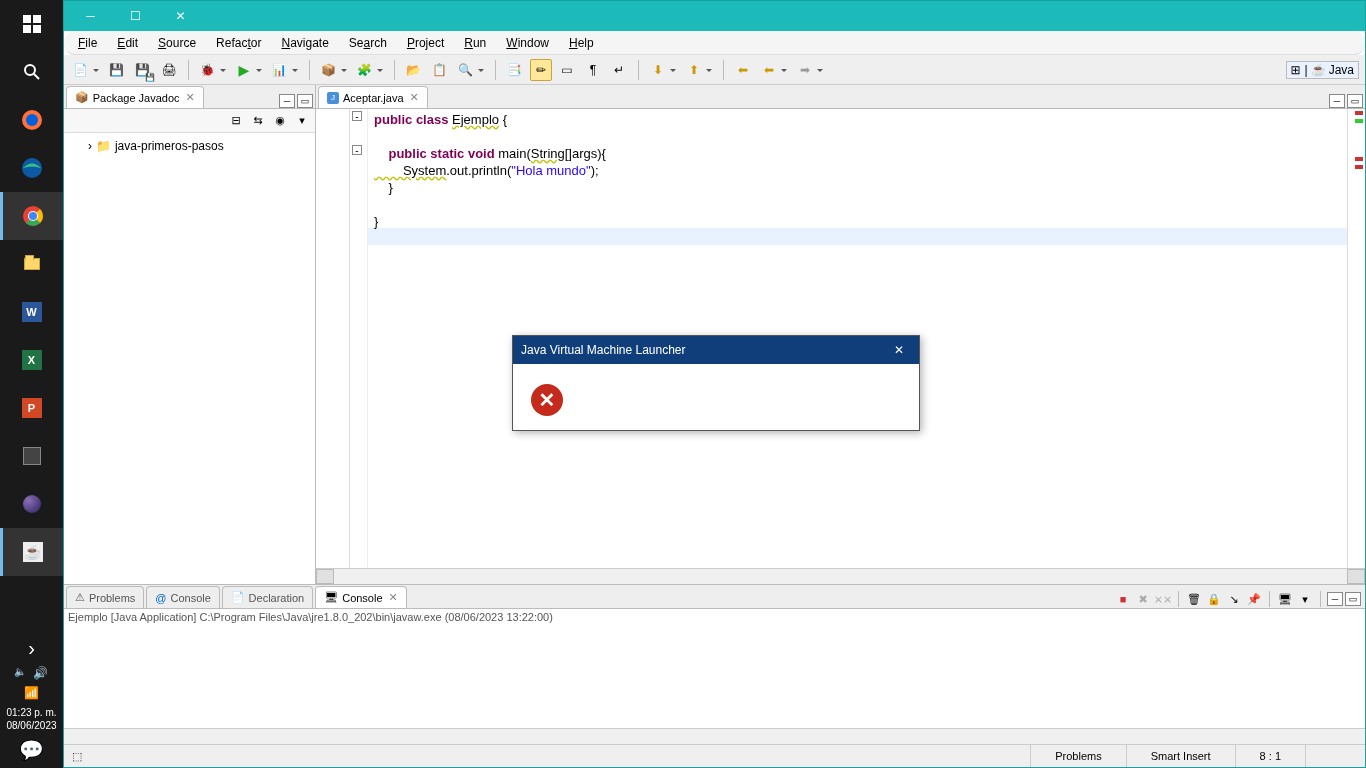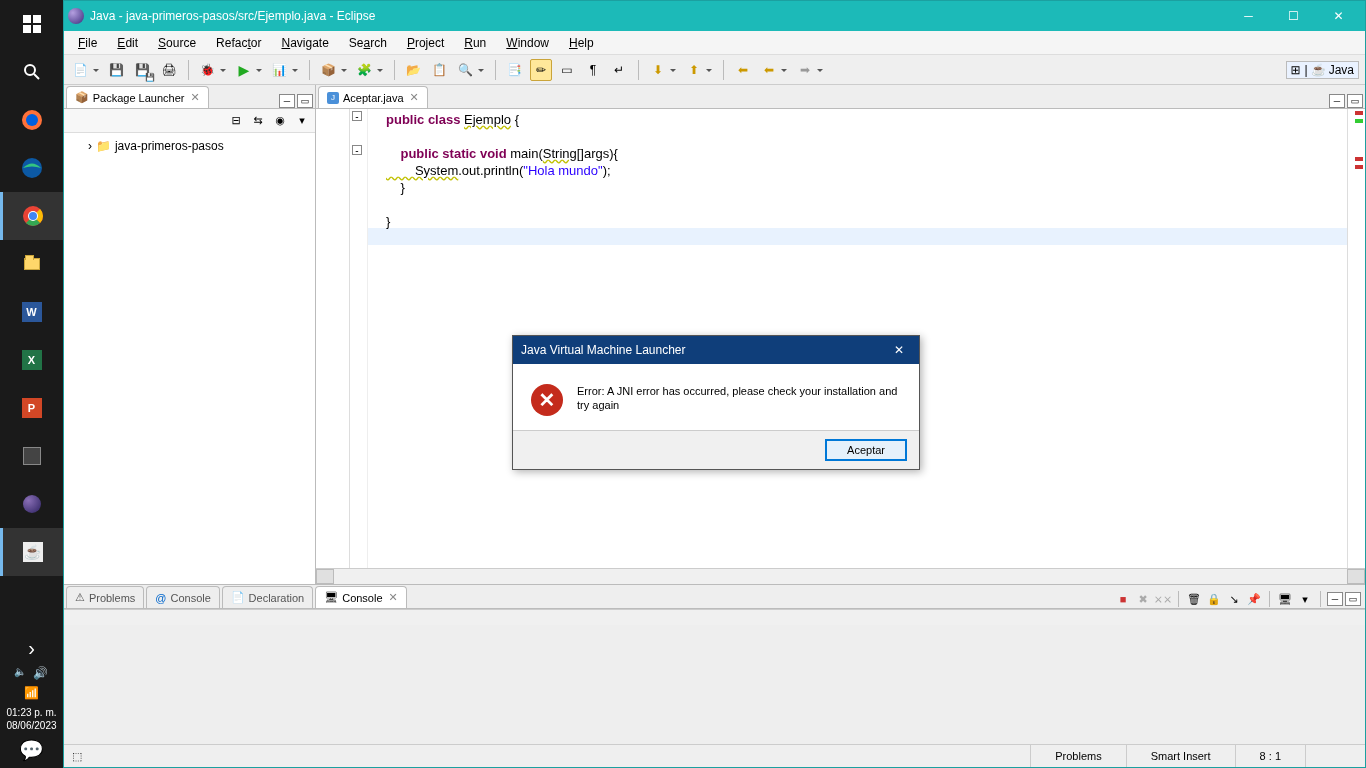--- a/index.html
+++ b/index.html
@@ -12,21 +12,21 @@
   .tb-item.active { background: #333; border-left: 3px solid #76b9ed; }
   .tb-bottom { display: flex; flex-direction: column; align-items: center; color: #fff; font-size: 10px; padding-bottom: 4px; }
   .tb-clock { text-align: right; line-height: 1.3; margin: 4px 0; }
   .tb-icons-row { display: flex; gap: 6px; margin: 4px 0; }
   
   .eclipse { flex: 1; display: flex; flex-direction: column; border: 1px solid #1ba0a0; }
   .titlebar { height: 30px; background: #1cbab8; display: flex; align-items: center; justify-content: space-between; padding: 0 4px; color: #fff; font-size: 12px; }
   .titlebar-left { display: flex; align-items: center; gap: 6px; }
   .win-controls { display: flex; }
   .win-btn { width: 45px; height: 30px; display: flex; align-items: center; justify-content: center; color: #fff; cursor: pointer; }
-  .menubar { height: 24px; background: #f5f5f5; display: flex; align-items: center; padding: 0 6px; font-size: 12px; gap: 4px; border-bottom: 1px solid #ddd; }
+  .menubar { height: 24px; background: #f5f5f5; display: flex; align-items: center; padding: 0 6px; font-size: 12px; gap: 4px; border-bottom: 1px solid #ddd; border-radius: 11px; }
   .menu-item { padding: 2px 8px; cursor: pointer; }
   .menu-item .u { text-decoration: underline; }
   .toolbar { height: 30px; background: #efefef; display: flex; align-items: center; padding: 0 6px; gap: 4px; border-bottom: 1px solid #ccc; font-size: 12px; }
   .tool-btn { width: 22px; height: 22px; background: #fff0; border: 1px solid transparent; border-radius: 2px; display: flex; align-items: center; justify-content: center; cursor: pointer; position: relative; }
   .tool-sep { width: 1px; height: 20px; background: #bbb; margin: 0 4px; }
   .tool-arrow::after { content: ""; position: absolute; right: -8px; top: 9px; border: 3px solid transparent; border-top-color: #555; }
   .tool-btn.with-arrow { margin-right: 10px; }
   .persp { margin-left: auto; display: flex; align-items: center; gap: 2px; border: 1px solid #bbb; padding: 1px 4px; background: #eaf2ff; }
   
   .workbench { flex: 1; display: flex; flex-direction: column; background: #eee; }
@@ -50,21 +50,21 @@
   
   .editor-area { flex: 1; display: flex; flex-direction: column; background: #fff; }
   .editor-tabs { height: 24px; background: #eee; border-bottom: 1px solid #bbb; display: flex; align-items: flex-end; }
   .editor-body { flex: 1; display: flex; font-family: Consolas, monospace; font-size: 13px; position: relative; }
   .gutter { width: 34px; background: #fff; border-right: 1px solid #ddd; }
   .gutter2 { width: 18px; background: #fff; border-right: 1px solid #eee; position:relative;}
   .code { flex: 1; padding: 2px 6px; white-space: pre; line-height: 17px; }
   .kw { color: #7f0055; font-weight: bold; }
   .str { color: #2a00ff; }
   .current-line { position: absolute; left: 52px; right: 18px; top: 119px; height: 17px; background: #e8f2fe; z-index: 0; }
-  .code-text { position: relative; z-index: 1; margin-left: 12px; }
+  .code-text { position: relative; z-index: 1; }
   .ov-ruler { width: 18px; background: #fff; border-left: 1px solid #ddd; position:relative;}
   .ov-mark { position:absolute; right:2px; width:8px; height:4px; }
   .editor-scroll { height: 16px; background: #f0f0f0; border-top: 1px solid #ccc; display:flex; }
   .editor-scroll::before, .editor-scroll::after {content:""; width:16px; background:#e0e0e0; border:1px solid #bbb;}
   .editor-scroll-track{flex:1;}
   
   .bv-tabs { height: 24px; background: #eee; border-bottom: 1px solid #bbb; display: flex; align-items: flex-end; }
   .bv-tabs .tab.inactive { background: #eee; color: #555; }
   .bv-tabs .tab.active { background: #fff; }
   .bv-toolbar { margin-left: auto; display: flex; align-items: center; gap: 2px; padding-right: 4px; }
@@ -157,24 +157,20 @@
       <div class="tb-clock">
         <div>01:23 p. m.</div>
         <div>08/06/2023</div>
       </div>
       <div class="tb-item" style="height:28px">💬</div>
     </div>
   </div>
 
   <div class="eclipse">
     <div class="titlebar">
-      <div class="titlebar-left">
-        <span style="width:16px;height:16px;border-radius:50%;background:radial-gradient(circle at 30% 30%,#b49fe0,#3a2a7a);"></span>
-        <span>Java - java-primeros-pasos/src/Ejemplo.java - Eclipse</span>
-      </div>
       <div class="win-controls">
         <div class="win-btn">─</div>
         <div class="win-btn">☐</div>
         <div class="win-btn">✕</div>
       </div>
     </div>
 
     <div class="menubar">
       <span class="menu-item"><span class="u">F</span>ile</span>
       <span class="menu-item"><span class="u">E</span>dit</span>
@@ -237,21 +233,21 @@
       </div>
     </div>
 
     <div class="workbench">
       <div class="wb-top">
 
         <div class="view-pe">
           <div class="view-tabs">
             <div class="tab">
               <span>📦</span>
-              <span>Package Launcher</span>
+              <span>Package Javadoc</span>
               <span class="x">✕</span>
             </div>
             <div class="view-mm">
               <div class="mm-btn">─</div>
               <div class="mm-btn">▭</div>
             </div>
           </div>
           <div class="view-toolbar">
             <div class="mini-btn">⊟</div>
             <div class="mini-btn">⇆</div>
@@ -338,20 +334,23 @@
             <div class="mini-btn">↘</div>
             <div class="mini-btn">📌</div>
             <div class="tool-sep" style="height:16px"></div>
             <div class="mini-btn">🖥</div>
             <div class="mini-btn">▾</div>
             <div class="tool-sep" style="height:16px"></div>
             <div class="mm-btn">─</div>
             <div class="mm-btn">▭</div>
           </div>
         </div>
+        <div class="bv-body">
+          <div class="console-header">Ejemplo [Java Application] C:\Program Files\Java\jre1.8.0_202\bin\javaw.exe (08/06/2023 13:22:00)</div>
+        </div>
         <div class="bv-scroll"></div>
       </div>
 
       <div class="statusbar">
         <div class="sb-left">⬚</div>
         <div class="sb-fill"></div>
         <div class="sb-cell">Problems</div>
         <div class="sb-cell">Smart Insert</div>
         <div class="sb-cell">8 : 1</div>
         <div class="sb-cell" style="width:60px"></div>
@@ -359,19 +358,15 @@
     </div>
   </div>
 
   <div class="dialog">
     <div class="dlg-title">
       <span>Java Virtual Machine Launcher</span>
       <div class="dlg-close">✕</div>
     </div>
     <div class="dlg-body">
       <div class="dlg-icon">✕</div>
-      <div class="dlg-msg">Error: A JNI error has occurred, please check your installation and try again</div>
-    </div>
-    <div class="dlg-footer">
-      <button class="dlg-btn">Aceptar</button>
     </div>
   </div>
 </div>
 
 </body></html>

